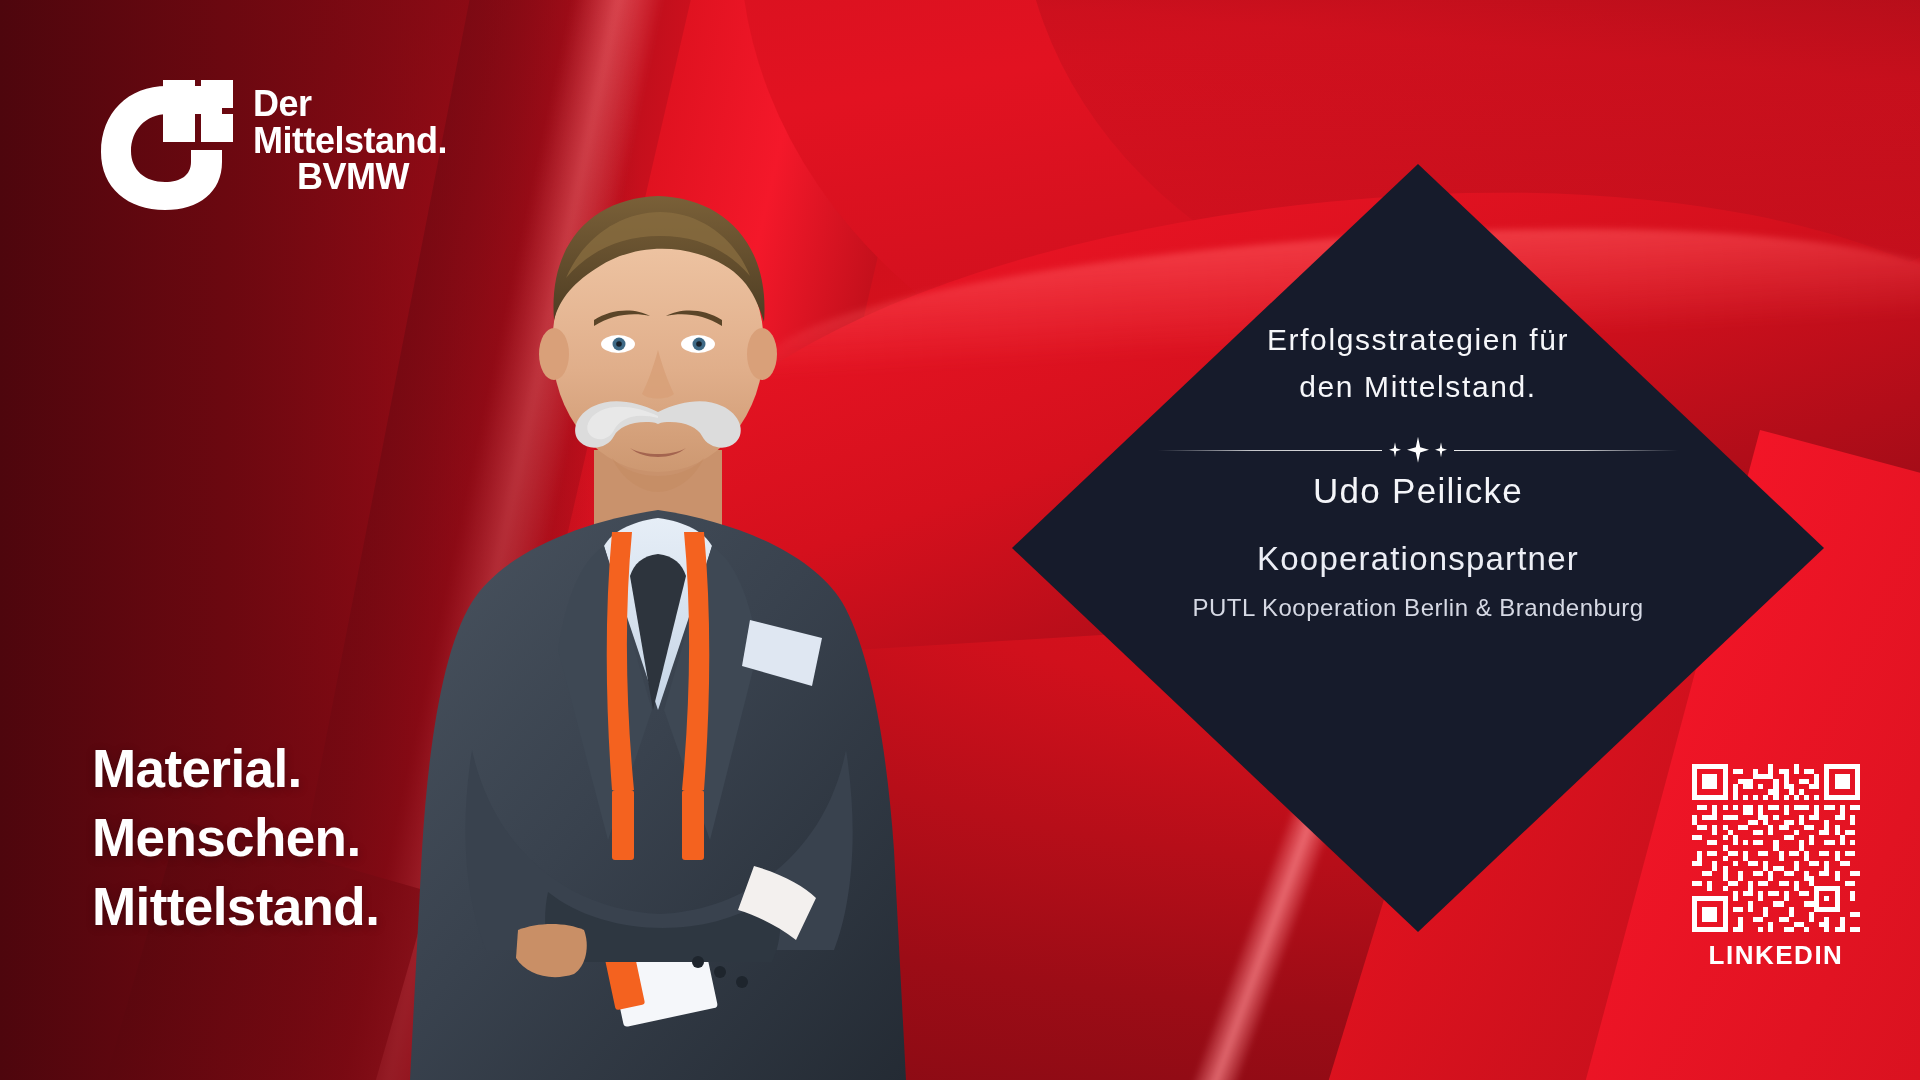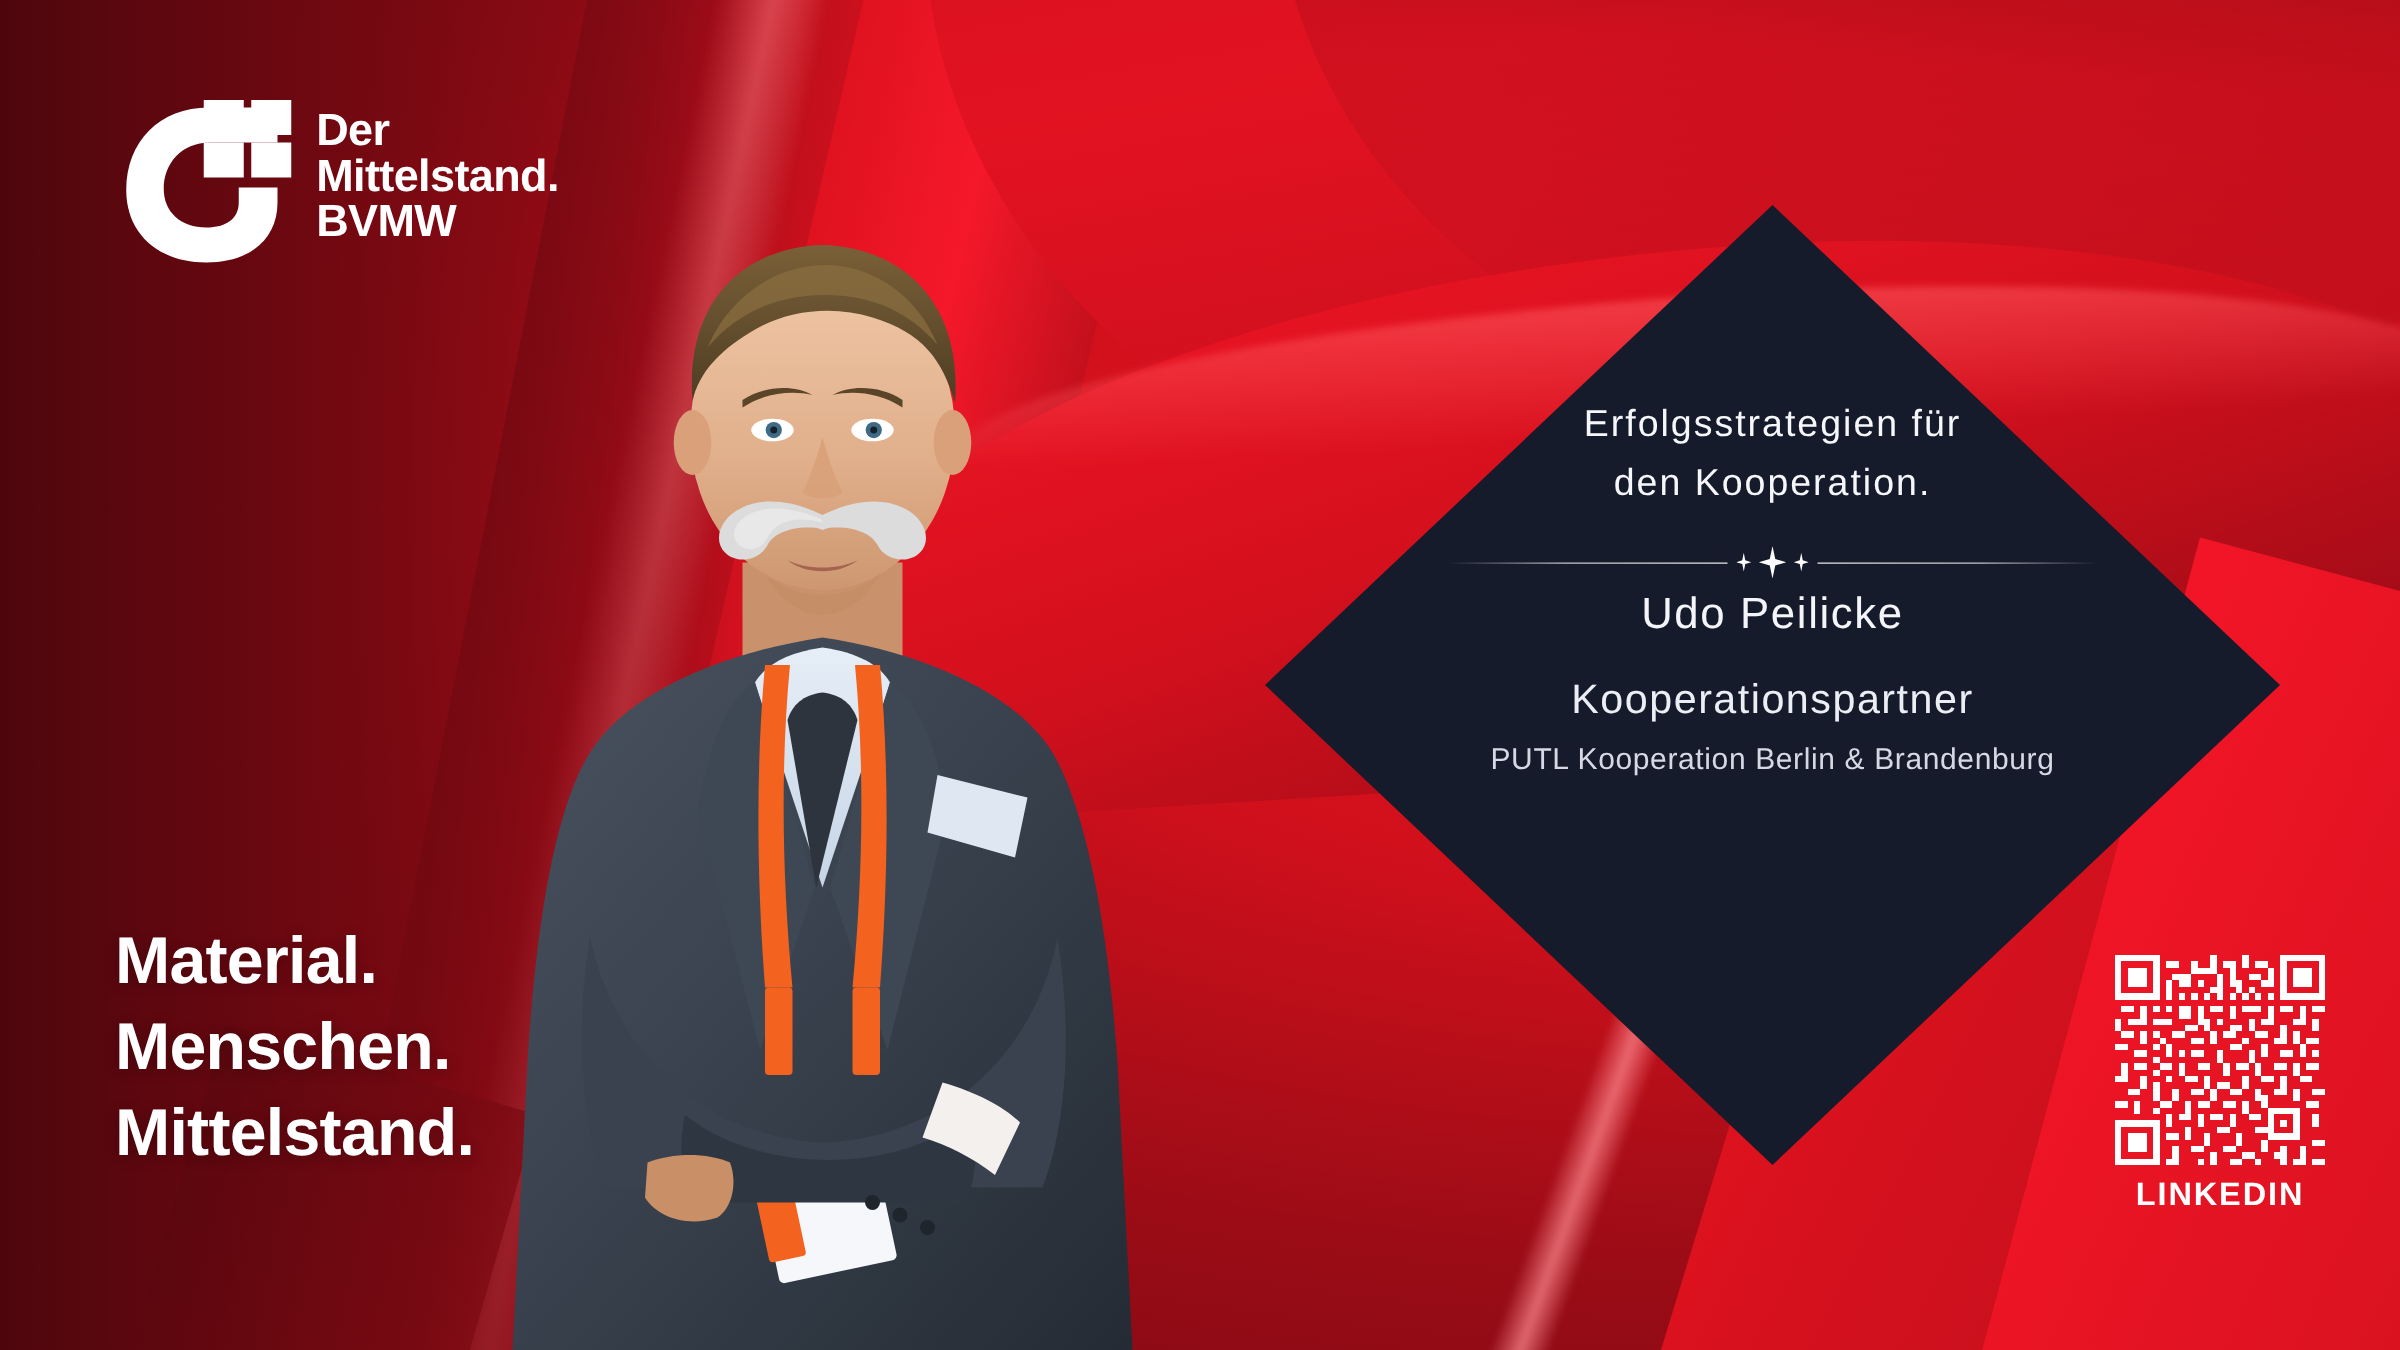--- a/index.html
+++ b/index.html
@@ -96,21 +96,21 @@
     opacity:.75;
   }
 
   
   .logo{ position:absolute; left:95px; top:80px; display:flex; align-items:flex-start; gap:18px; }
   .logo-mark{ width:140px; height:135px; flex:0 0 auto; }
   .logo-words{ color:#fff; line-height:1.02; padding-top:6px; }
   .logo-words div{ font-weight:700; letter-spacing:-0.5px; }
   .lw1{ font-size:36px; }
   .lw2{ font-size:36px; }
-  .lw3{ font-size:36px; }
+  .lw3{ font-size:36px;margin-left:44px; }
 
   
   .claim{
     position:absolute; left:92px; top:735px;
     color:#fff; font-weight:700; font-size:53px; line-height:1.30;
     letter-spacing:-0.6px;
     text-shadow:0 2px 10px rgba(0,0,0,0.25);
   }
 
   
@@ -300,21 +300,21 @@
       <circle cx="300" cy="812" r="6" fill="#1e252d"></circle>
       <circle cx="322" cy="822" r="6" fill="#1e252d"></circle>
       <circle cx="344" cy="832" r="6" fill="#1e252d"></circle>
     </svg>
   </div>
 
   <div class="diamond">
     <div class="dm-inner">
       <div class="dm-head">
         <div>Erfolgsstrategien für</div>
-        <div>den Kooperation.</div>
+        <div>den Mittelstand.</div>
       </div>
 
       <div class="divider">
         <div class="line"></div>
         <div class="sparkles">
           <span class="spark sm"></span>
           <span class="spark big"></span>
           <span class="spark sm"></span>
         </div>
       </div>

